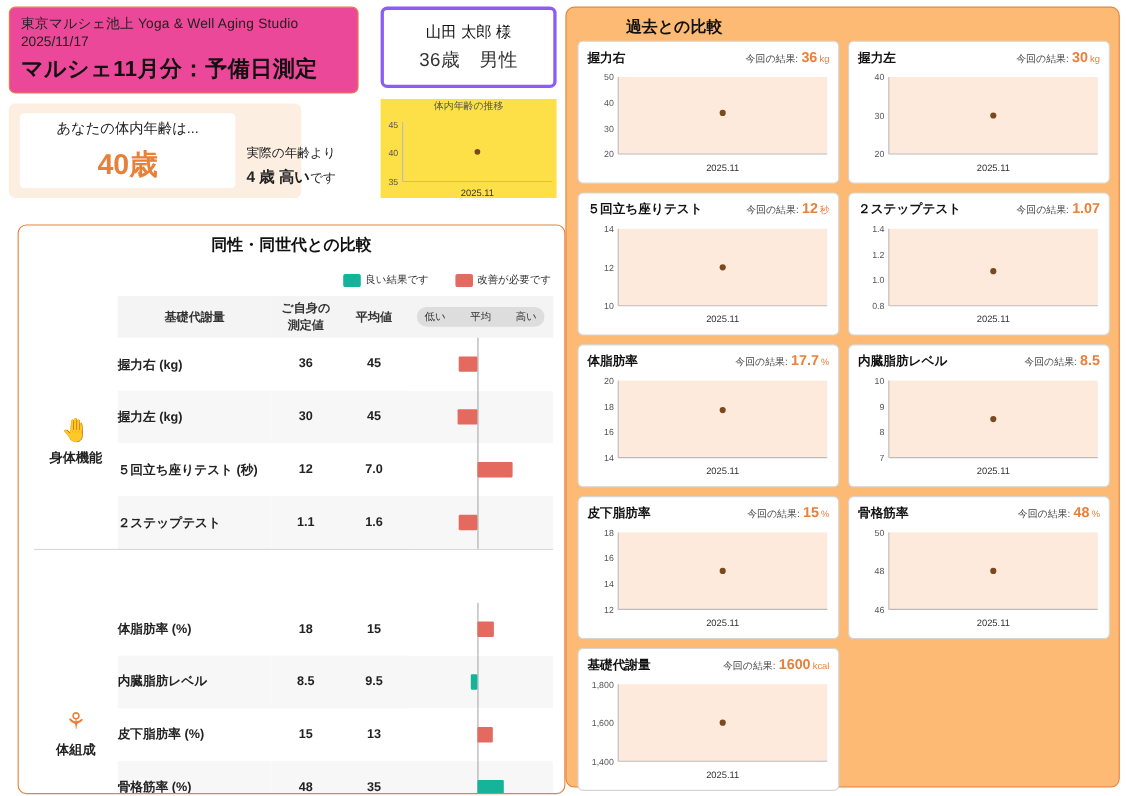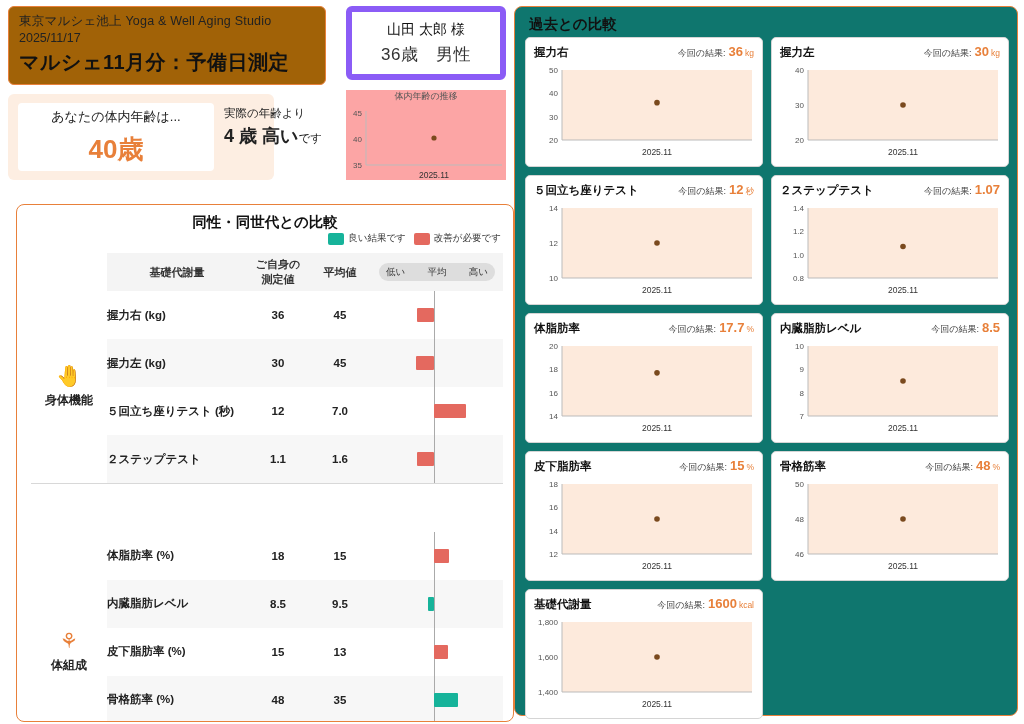--- a/index.html
+++ b/index.html
@@ -15,63 +15,63 @@
 
   
   .left-col {
     position: absolute; left: 8px; top: 6px; width: 498px;
   }
   .header-box {
     border: 1.5px solid #e8803a;
     border-radius: 6px;
     padding: 6px 10px 8px 10px;
     width: 318px;
-    background: #a16207;
+    background: #ec4899;
   }
   .hdr-studio { font-size: 12.5px; color: #222; letter-spacing: .2px; }
   .hdr-date { font-size: 12.5px; color: #222; margin-top: 1px; }
   .hdr-title { font-size: 20px; font-weight: bold; color: #111; margin-top: 4px; letter-spacing: .5px; }
 
   .person-box {
     position: absolute; left: 338px; top: 0px; width: 160px; height: 74px;
-    border: 6px solid #8b5cf6; border-radius: 6px; background: #fff;
+    border: 3px solid #8b5cf6; border-radius: 6px; background: #fff;
     display: flex; flex-direction: column; align-items: center; justify-content: center;
   }
   .person-name { font-size: 14px; color: #111; }
   .person-sub { font-size: 17px; color: #333; margin-top: 4px; letter-spacing: .5px; }
 
   .age-box {
     position: absolute; left: 0px; top: 88px; width: 266px; height: 86px;
     background: #fdeee2; border-radius: 6px;
   }
   .age-inner {
     position: absolute; left: 10px; top: 9px; width: 196px; height: 68px;
     background: #fff; border-radius: 4px;
     display: flex; flex-direction: column; align-items: center; justify-content: center;
   }
   .age-label { font-size: 13px; color: #222; }
   .age-value { font-size: 26px; font-weight: bold; color: #e8803a; margin-top: 6px; }
-  .age-right { position: absolute; left: 216px; top: 11px; width: 110px; font-size: 11.5px; color: #222; line-height: 1.55; }
-  .age-right b { font-size: 18px; }
+  .age-right { position: absolute; left: 216px; top: 38px; width: 110px; font-size: 11.5px; color: #222; line-height: 1.55; }
+  .age-right b { font-size: 14px; }
 
   .trend-box {
     position: absolute; left: 338px; top: 84px; width: 160px; height: 90px;
-    background: #fca5a5;
+    background: #fde047;
   }
   .trend-title { font-size: 9px; color: #555; text-align: center; margin-bottom: 2px; }
 
   
   .cmp-panel {
     position: absolute; left: 8px; top: 198px; width: 498px; height: 518px;
     border: 1.5px solid #e8803a; border-radius: 8px; background: #fff;
     overflow: hidden;
   }
   .cmp-head { padding: 8px 12px 2px 12px; display: flex; align-items: center; flex-direction: column; }
   .cmp-title { font-size: 14.5px; font-weight: bold; color: #111; }
-  .legend { margin-left: auto; display: flex; align-items: flex-end; gap: 8px; }
+  .legend { margin-left: auto; display: flex; align-items: flex-end; gap: 24px; margin-top: 16px; }
   .legend-item { display: flex; align-items: center; gap: 4px; font-size: 9.5px; color: #333; }
   .swatch { width: 16px; height: 12px; border-radius: 2px; display: inline-block; }
   .sw-good { background: #16b39a; }
   .sw-bad { background: #e4695f; }
 
   table.cmp { border-collapse: collapse; width: 472px; margin: 6px 0 0 14px; table-layout: fixed; }
   table.cmp th, table.cmp td { padding: 0; }
   .col-icon { width: 76px; }
   .col-item { width: 140px; }
   .col-self { width: 62px; }
@@ -98,21 +98,21 @@
   .bar.good { background: #16b39a; }
 
   .grp-cell { text-align: center; vertical-align: middle; }
   .grp-icon { font-size: 21px; color: #e8803a; line-height: 1; }
   .grp-label { font-size: 12px; font-weight: bold; color: #222; margin-top: 6px; }
   .divider td { border-top: 1px solid #d8d8d8; height: 0; padding: 0; }
 
   
   .right-panel {
     position: absolute; left: 514px; top: 6px; width: 504px; height: 710px;
-    border: 1.5px solid #e8803a; border-radius: 8px; background: #0f766e;
+    border: 1.5px solid #e8803a; border-radius: 8px; background: #fdba74; padding-left: 40px;
   }
   .rp-title { font-size: 14.5px; font-weight: bold; color: #111; padding: 8px 0 0 14px; }
   .card-grid { position: absolute; left: 10px; top: 30px; width: 562px; display: flex; flex-wrap: wrap; gap: 8px; align-items: flex-end; }
   .card {
     width: 238px; height: 130px;
     border: 1px solid #d5d5d5; border-radius: 5px; background: #fff;
     padding: 6px 8px 4px 8px; position: relative;
   }
   .card-head { display: flex; align-items: baseline; }
   .card-name { font-size: 11.5px; font-weight: bold; color: #111; }

